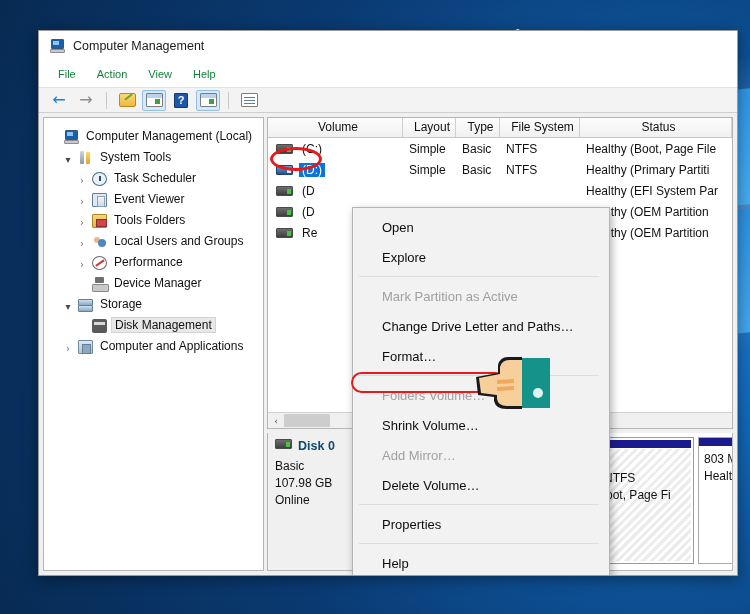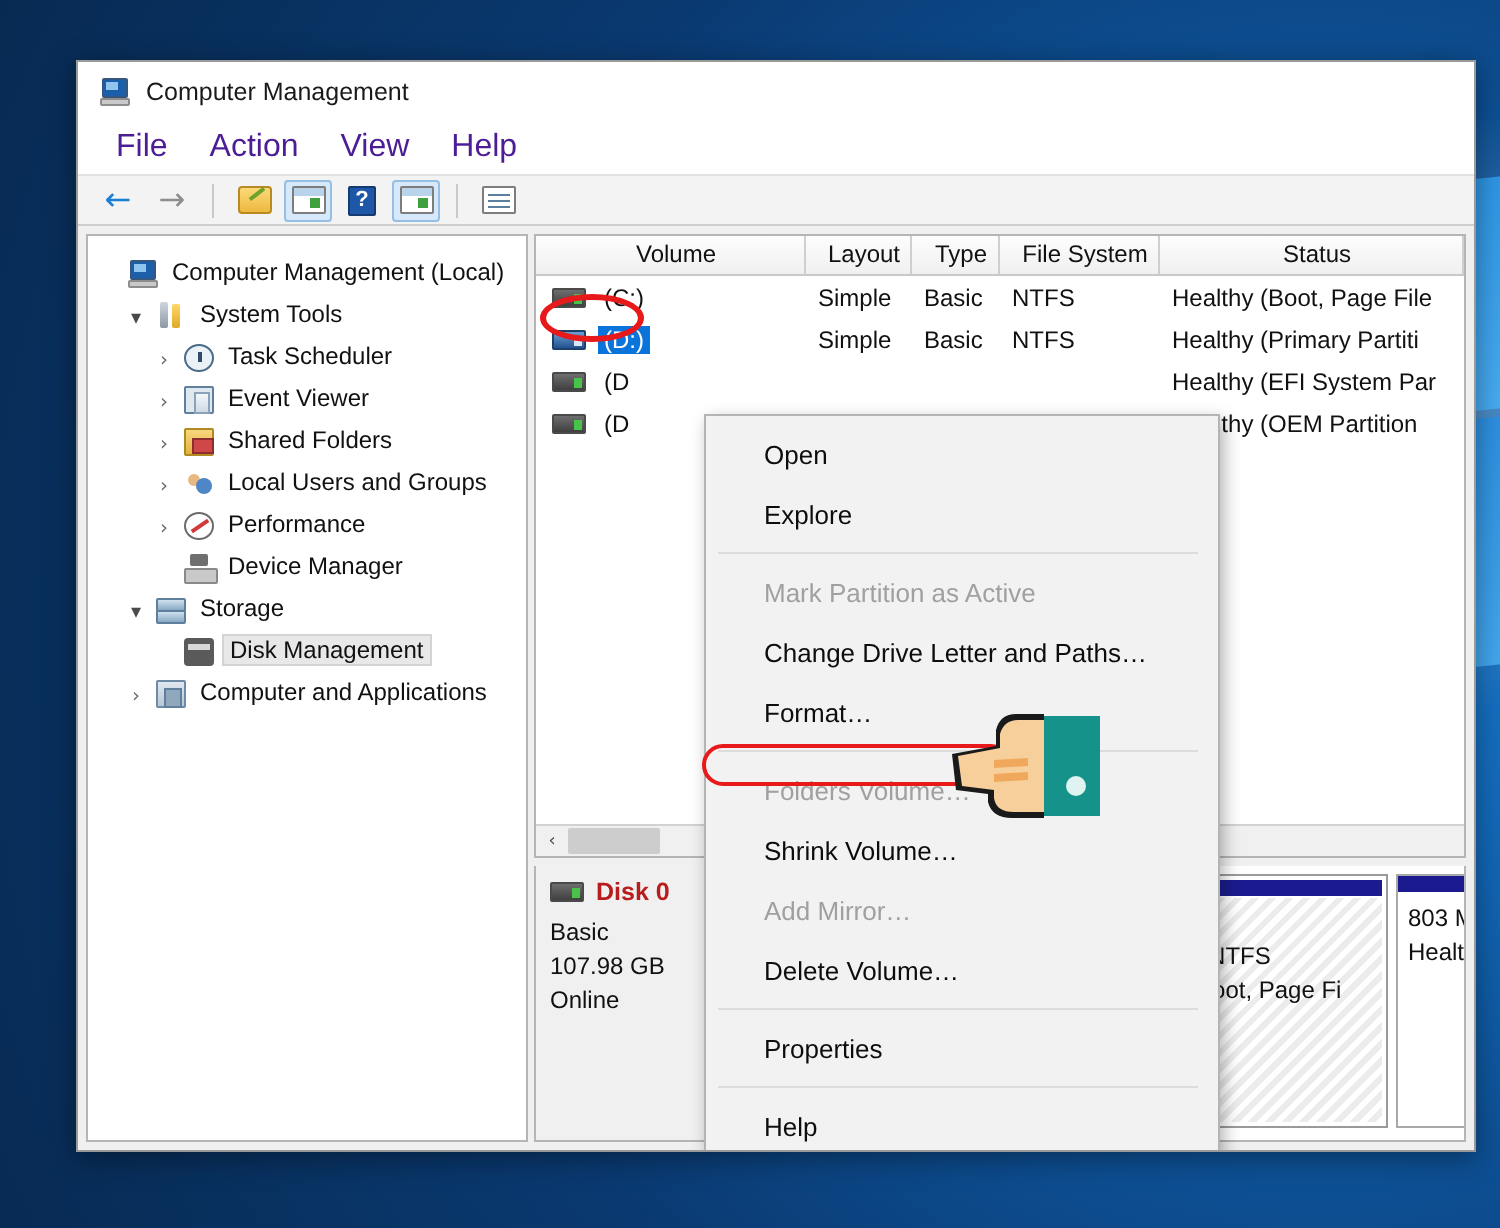--- a/index.html
+++ b/index.html
@@ -58,21 +58,21 @@
   
   .mmc-icon{ position:relative; width:15px; height:14px; flex:none; }
   .mmc-icon .scr{ position:absolute; left:1px; top:0; width:13px; height:10px;
                   background:#1b5faa; border:1px solid #36567d; border-radius:1px; }
   .mmc-icon .scr:after{ content:""; position:absolute; left:1px; top:1px; width:6px; height:4px;
                         background:#8fc4ef; }
   .mmc-icon .base{ position:absolute; left:0; top:10px; width:15px; height:4px;
                    background:#c9c9c9; border:1px solid #8d8d8d; border-radius:1px; }
 
   #menubar{ height:26px; background:#fff; display:flex; align-items:center; padding-left:10px; gap:3px; }
-  #menubar .mi{ font-size:16px; color:#4c1d95; padding:3px 9px; border-radius:2px; cursor:default; }
+  #menubar .mi{ font-size:11px; color:#15803d; padding:3px 9px; border-radius:2px; cursor:default; }
 
   #toolbar{
     height:26px; background:#f3f3f3; border-top:1px solid #e2e2e2; border-bottom:1px solid #cfcfcf;
     display:flex; align-items:center; padding-left:8px; gap:3px;
   }
   .tb{ width:24px; height:21px; display:flex; align-items:center; justify-content:center;
        border:1px solid transparent; border-radius:2px; }
   .tb.on{ background:#d6e9fb; border-color:#96bfe4; }
   .tsep{ width:1px; height:17px; background:#c8c8c8; margin:0 5px; }
   .arr{ font-size:16px; line-height:1; font-family:"DejaVu Sans",sans-serif; }
@@ -181,22 +181,22 @@
     position:absolute; left:0; right:0; bottom:0; height:16px;
     background:#f0f0f0; border-top:1px solid #d2d2d2; display:flex; align-items:center;
   }
   #hscroll .sbtn{ width:16px; height:16px; display:flex; align-items:center; justify-content:center;
                   font-size:9px; color:#505050; background:#f0f0f0; font-family:"DejaVu Sans",sans-serif;}
   #hscroll .sthumb{ width:46px; height:13px; background:#cdcdcd; border-radius:1px; }
 
   #gpane{ flex:1; background:#fff; border:1px solid #b5b5b5; border-top:none; margin-top:4px;
           display:flex; position:relative; overflow:hidden; }
   #diskinfo{ width:117px; border-right:1px solid #c0c0c0; background:#f0f0f0; padding:6px 0 0 7px; }
-  #diskinfo .dtitle{ display:flex; align-items:center; gap:6px; font-size:12.5px; font-weight:bold;
-                     color:#b91c1c; margin-bottom:5px; }
+  #diskinfo .dtitle{ display:flex; gap:6px; font-size:12.5px; font-weight:bold;
+                     color:#0c4a6e; margin-bottom:5px; }
   #diskinfo .dline{ font-size:12px; color:#111; line-height:17px; }
   #parts{ flex:1; display:flex; gap:4px; padding:4px 0 6px 4px; min-width:0; }
   .part{ border:1px solid #a8a8a8; background:#fff; display:flex; flex-direction:column;
          overflow:hidden; flex:none; }
   .part .bar{ height:9px; background:#1b1b8f; border-bottom:1px solid #fff; }
   .part .pb{ flex:1; padding:4px 0 0 5px; overflow:hidden; background:#fff; }
   .part.hatched{ border:1px solid #9a9a9a; padding:2px; background:#fff; }
   .part.hatched .pb{
     background:repeating-linear-gradient(135deg,#ffffff 0 3px,#ececec 3px 6px);
   }
@@ -309,21 +309,21 @@
 
       <div class="node ind3">
         <span class="chev">›</span>
         <span class="ti ti-log"></span>
         <span class="lbl">Event Viewer</span>
       </div>
 
       <div class="node ind3">
         <span class="chev">›</span>
         <span class="ti ti-shared"></span>
-        <span class="lbl">Shared Folders</span>
+        <span class="lbl">Tools Folders</span>
       </div>
 
       <div class="node ind3">
         <span class="chev">›</span>
         <span class="ti ti-users"></span>
         <span class="lbl">Local Users and Groups</span>
       </div>
 
       <div class="node ind3">
         <span class="chev">›</span>
@@ -406,20 +406,24 @@
             <span class="diskglyph"></span>
             <span class="vname">(D</span>
           </div>
           <div class="c" style="width:53px"></div>
           <div class="c" style="width:44px"></div>
           <div class="c" style="width:80px"></div>
           <div class="c" style="flex:1">Healthy (OEM Partition</div>
         </div>
 
         <div class="vrow">
+          <div class="c cvol" style="width:135px">
+            <span class="diskglyph"></span>
+            <span class="vname">Re</span>
+          </div>
           <div class="c" style="width:53px"></div>
           <div class="c" style="width:44px"></div>
           <div class="c" style="width:80px"></div>
           <div class="c" style="flex:1">Healthy (OEM Partition</div>
         </div>
 
         <div id="redcircle"></div>
 
         <div id="hscroll">
           <div class="sbtn">‹</div>

